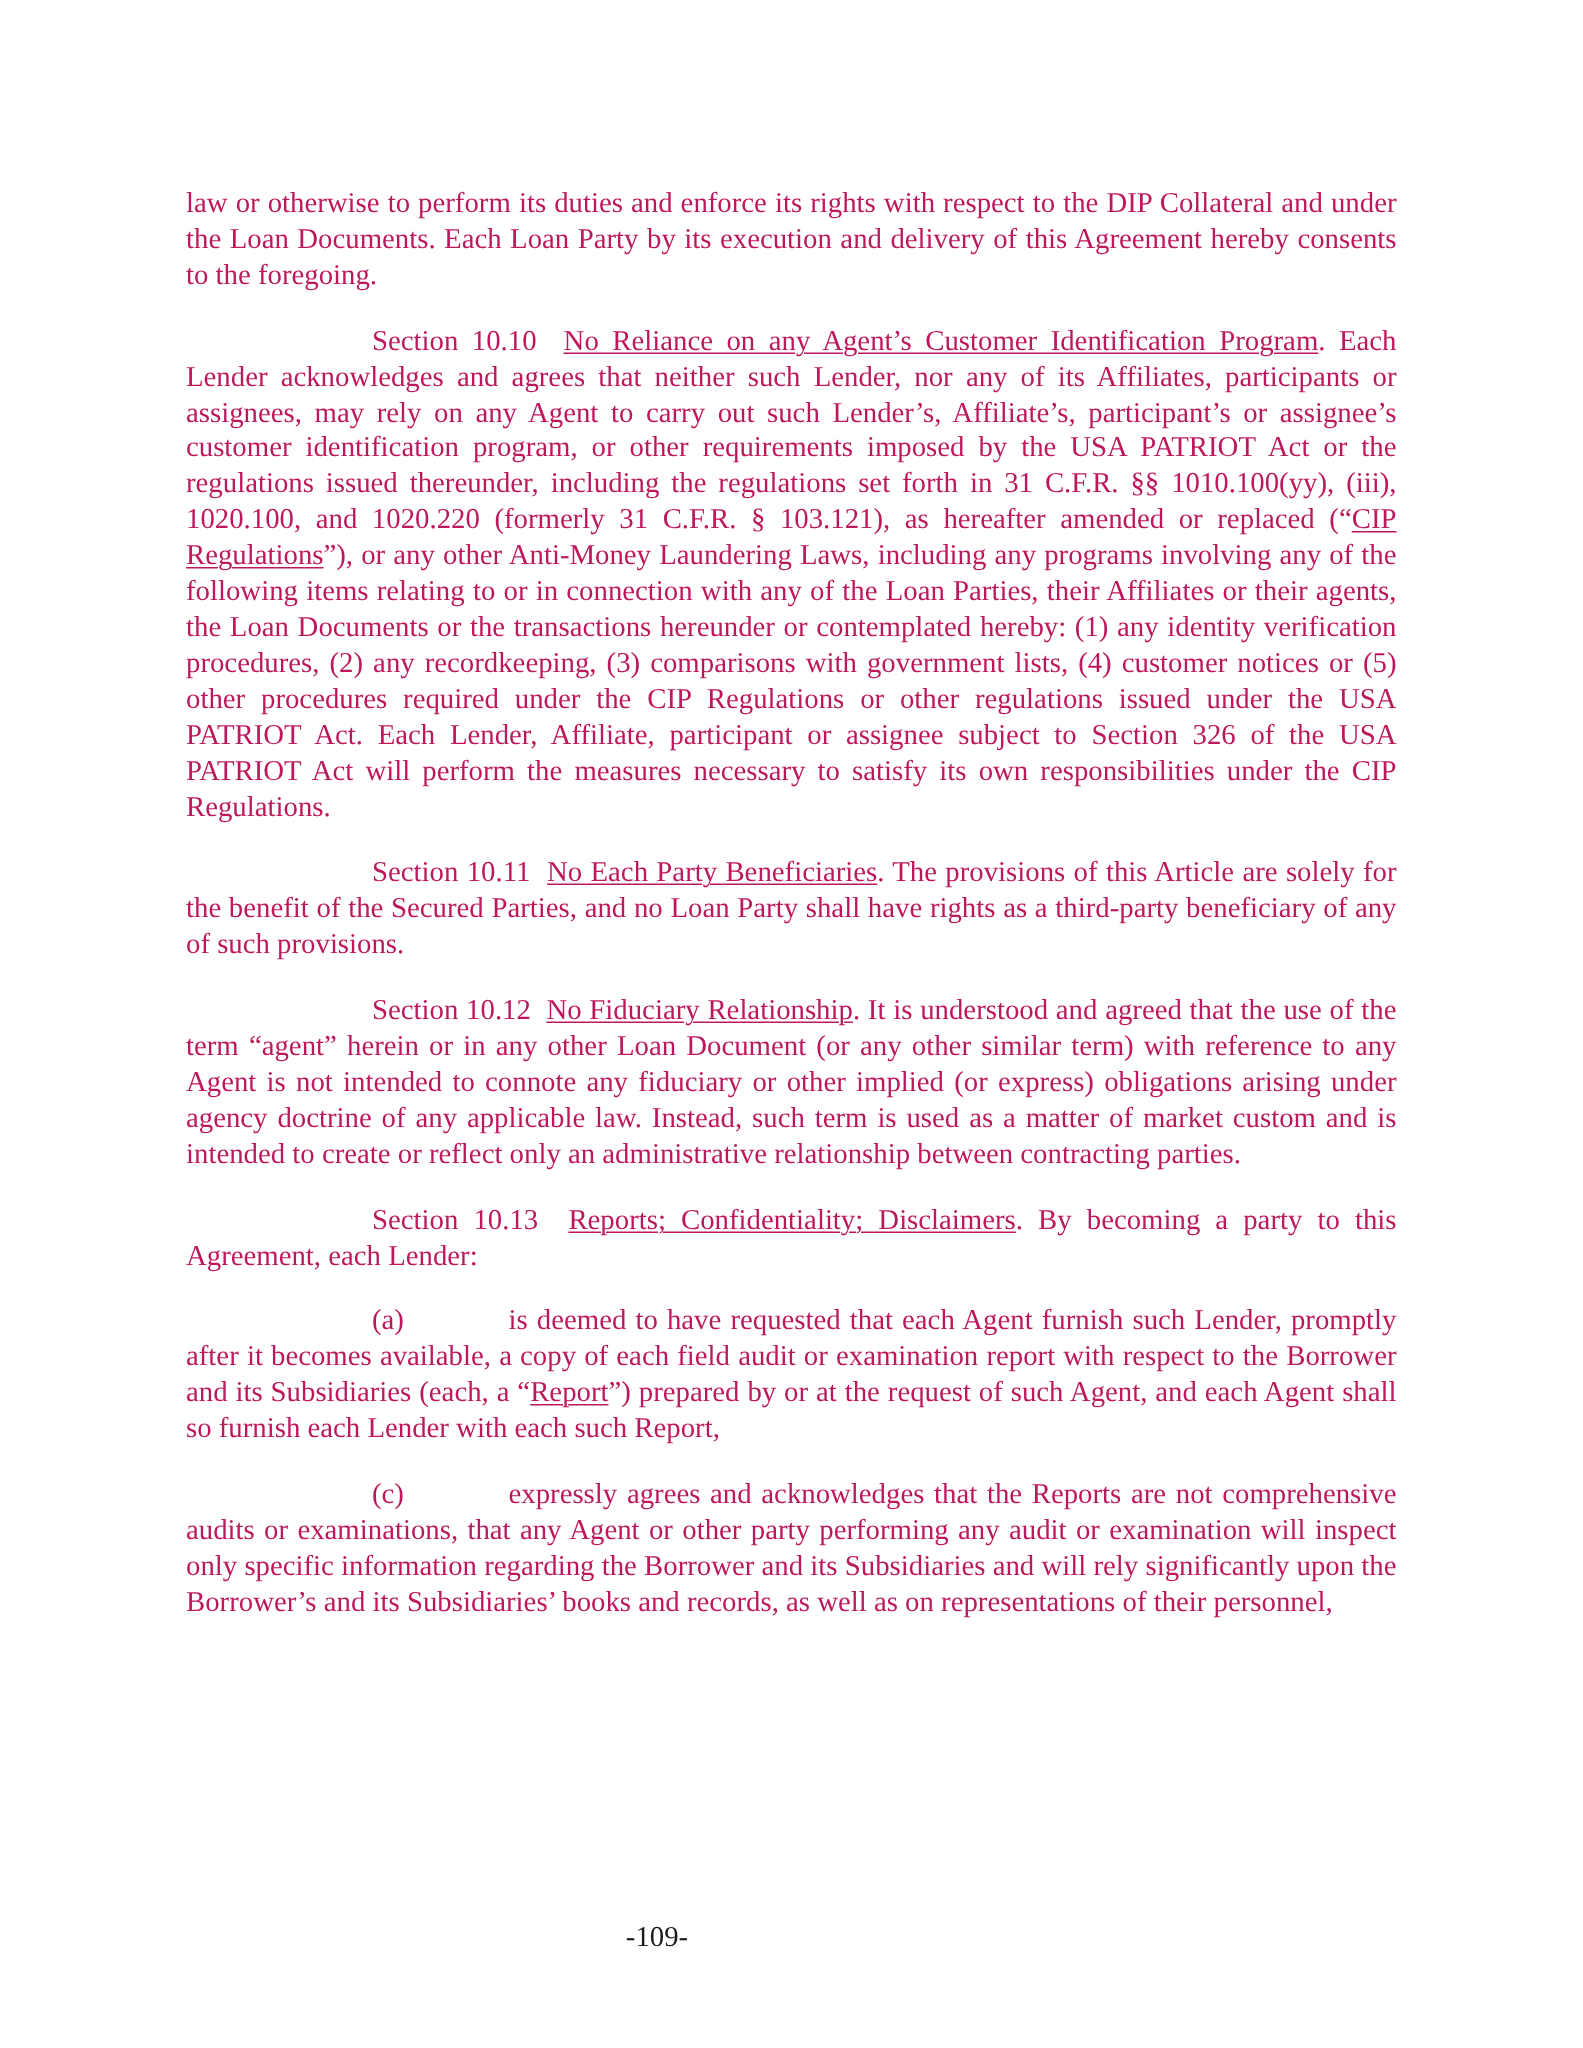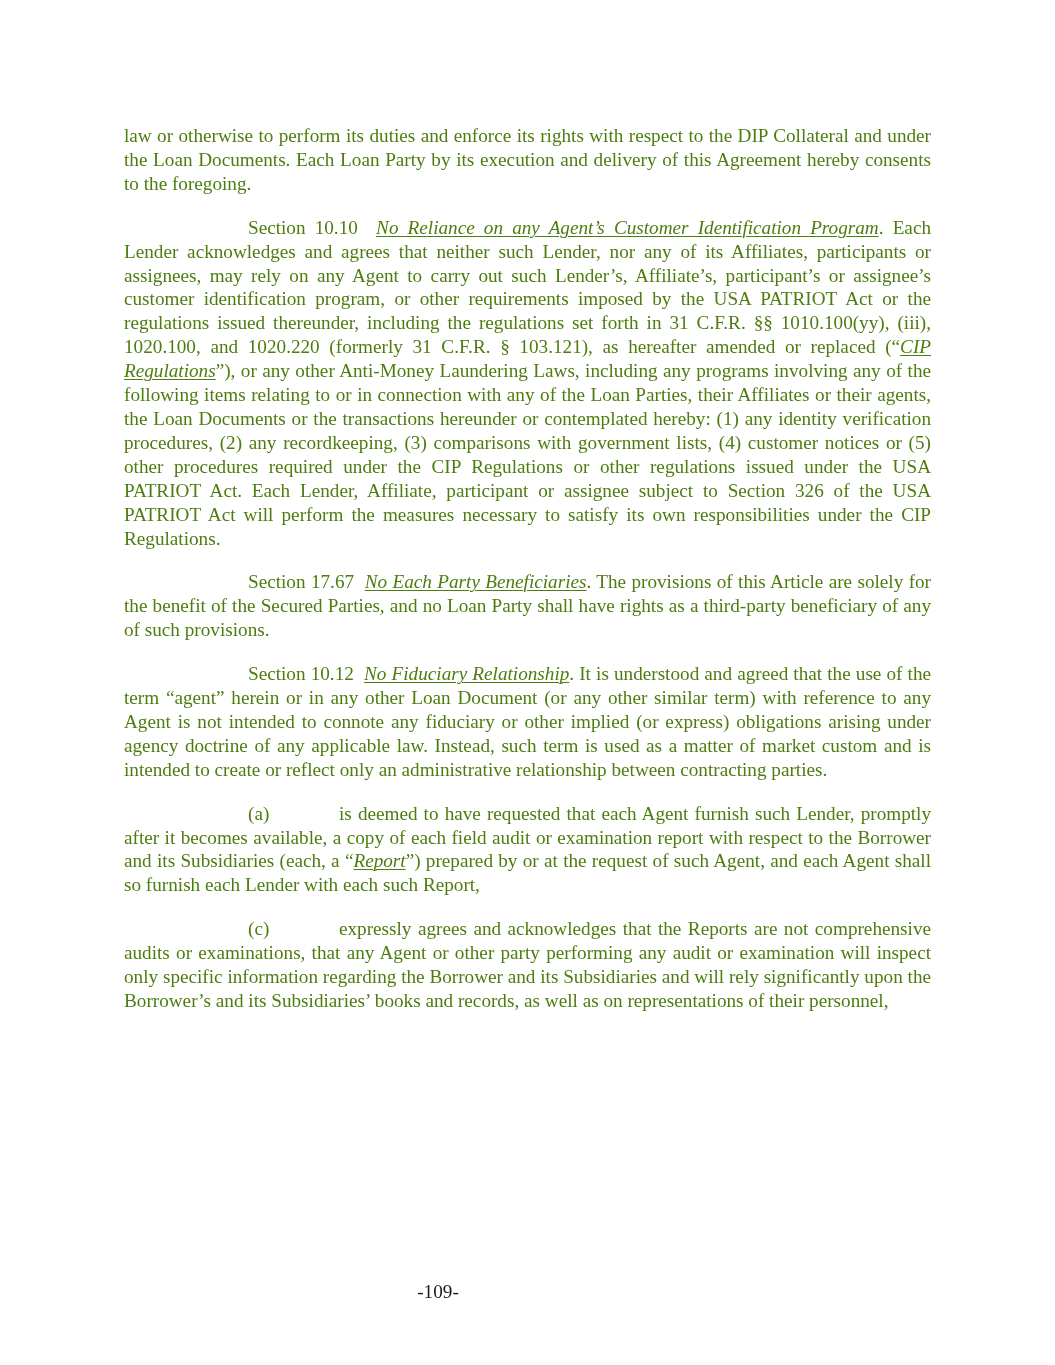--- a/index.html
+++ b/index.html
@@ -1,43 +1,44 @@
 <!DOCTYPE html>
 <html><head>
 <meta charset="utf-8">
 <style>
   html, body { margin: 0; padding: 0; background: #ffffff; }
   body { width: 1055px; height: 1365px; position: relative; overflow: hidden; }
   .page {
     position: absolute; left: 124px; top: 124px; width: 807px;
     font-family: "Liberation Serif", "DejaVu Serif", serif;
-    font-size: 19.2px; line-height: 23.9px; color: #4d7c0f;
+    font-size: 19.2px; line-height: 23.9px; color: #be185d;
     text-align: justify;
   }
   p { margin: 0 0 20px 0; }
   .indent { text-indent: 124px; }
-  .u { text-decoration: underline; text-underline-offset: 2px; text-decoration-thickness: 1px; font-style: italic; }
+  .u { text-decoration: underline; text-underline-offset: 2px; text-decoration-thickness: 1px; }
   .item-label { display: inline-block; text-indent: 0; width: 91px; }
   .footer {
     position: absolute; left: 0; width: 876px; top: 1281px; text-align: center;
     font-family: "Liberation Serif", "DejaVu Serif", serif; font-size: 19.2px; color: #1a1a1a;
   }
 </style>
 </head>
 <body>
 
 <div class="page">
   <p>law or otherwise to perform its duties and enforce its rights with respect to the DIP Collateral and under the Loan Documents.  Each Loan Party by its execution and delivery of this Agreement hereby consents to the foregoing.</p>
 
   <p class="indent"><span>Section 10.10</span>&nbsp; <span class="u">No Reliance on any Agent’s Customer Identification Program</span><span>. Each Lender acknowledges and agrees that neither such Lender, nor any of its Affiliates, participants or assignees, may rely on any Agent to carry out such Lender’s, Affiliate’s, participant’s or assignee’s customer identification program, or other requirements imposed by the USA PATRIOT Act or the regulations issued thereunder, including the regulations set forth in 31 C.F.R. §§ 1010.100(yy), (iii), 1020.100, and 1020.220 (formerly 31 C.F.R. § 103.121), as hereafter amended or replaced (“</span><span class="u">CIP Regulations</span><span>”), or any other Anti-Money Laundering Laws, including any programs involving any of the following items relating to or in connection with any of the Loan Parties, their Affiliates or their agents, the Loan Documents or the transactions hereunder or contemplated hereby:  (1) any identity verification procedures, (2) any recordkeeping, (3) comparisons with government lists, (4) customer notices or (5) other procedures required under the CIP Regulations or other regulations issued under the USA PATRIOT Act.  Each Lender, Affiliate, participant or assignee subject to Section 326 of the USA PATRIOT Act will perform the measures necessary to satisfy its own responsibilities under the CIP Regulations.</span></p>
 
-  <p class="indent"><span>Section 17.67</span>&nbsp; <span class="u">No Each Party Beneficiaries</span><span>.  The provisions of this Article are solely for the benefit of the Secured Parties, and no Loan Party shall have rights as a third-party beneficiary of any of such provisions.</span></p>
+  <p class="indent"><span>Section 10.11</span>&nbsp; <span class="u">No Each Party Beneficiaries</span><span>.  The provisions of this Article are solely for the benefit of the Secured Parties, and no Loan Party shall have rights as a third-party beneficiary of any of such provisions.</span></p>
 
   <p class="indent"><span>Section 10.12</span>&nbsp; <span class="u">No Fiduciary Relationship</span><span>.  It is understood and agreed that the use of the term “agent” herein or in any other Loan Document (or any other similar term) with reference to any Agent is not intended to connote any fiduciary or other implied (or express) obligations arising under agency doctrine of any applicable law.  Instead, such term is used as a matter of market custom and is intended to create or reflect only an administrative relationship between contracting parties.</span></p>
 
+  <p class="indent"><span>Section 10.13</span>&nbsp; <span class="u">Reports; Confidentiality; Disclaimers</span><span>.  By becoming a party to this Agreement, each Lender:</span></p>
 
   <p class="indent"><span class="item-label">(a)</span><span>is deemed to have requested that each Agent furnish such Lender, promptly after it becomes available, a copy of each field audit or examination report with respect to the Borrower and its Subsidiaries (each, a “</span><span class="u">Report</span><span>”) prepared by or at the request of such Agent, and each Agent shall so furnish each Lender with each such Report,</span></p>
 
 
   <p class="indent"><span class="item-label">(c)</span><span>expressly agrees and acknowledges that the Reports are not comprehensive audits or examinations, that any Agent or other party performing any audit or examination will inspect only specific information regarding the Borrower and its Subsidiaries and will rely significantly upon the Borrower’s and its Subsidiaries’ books and records, as well as on representations of their personnel,</span></p>
 </div>
 
 <div class="footer">-109-</div>
 
 </body></html>

